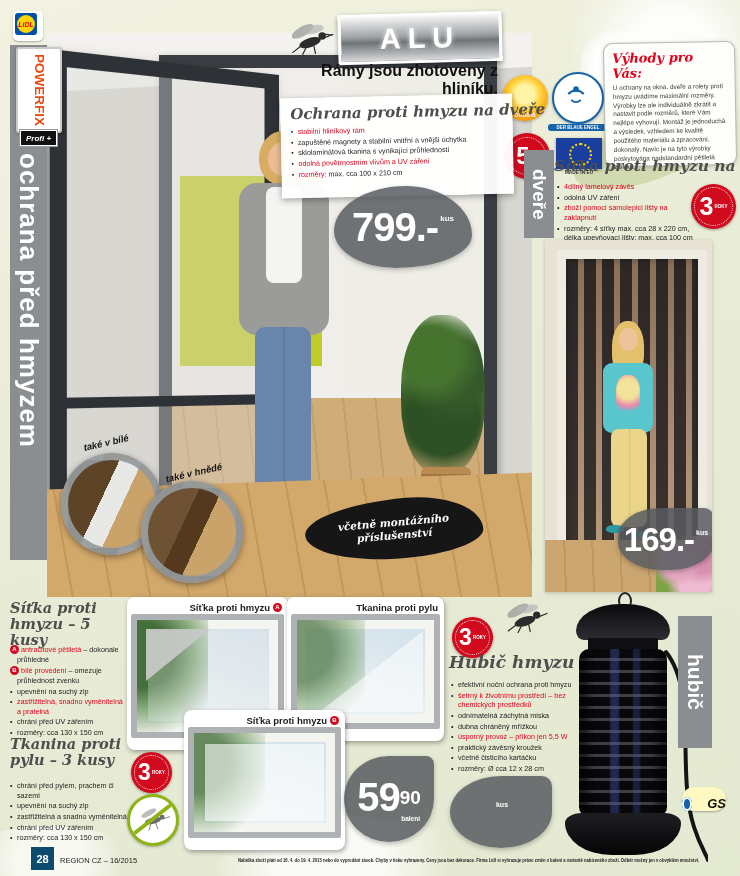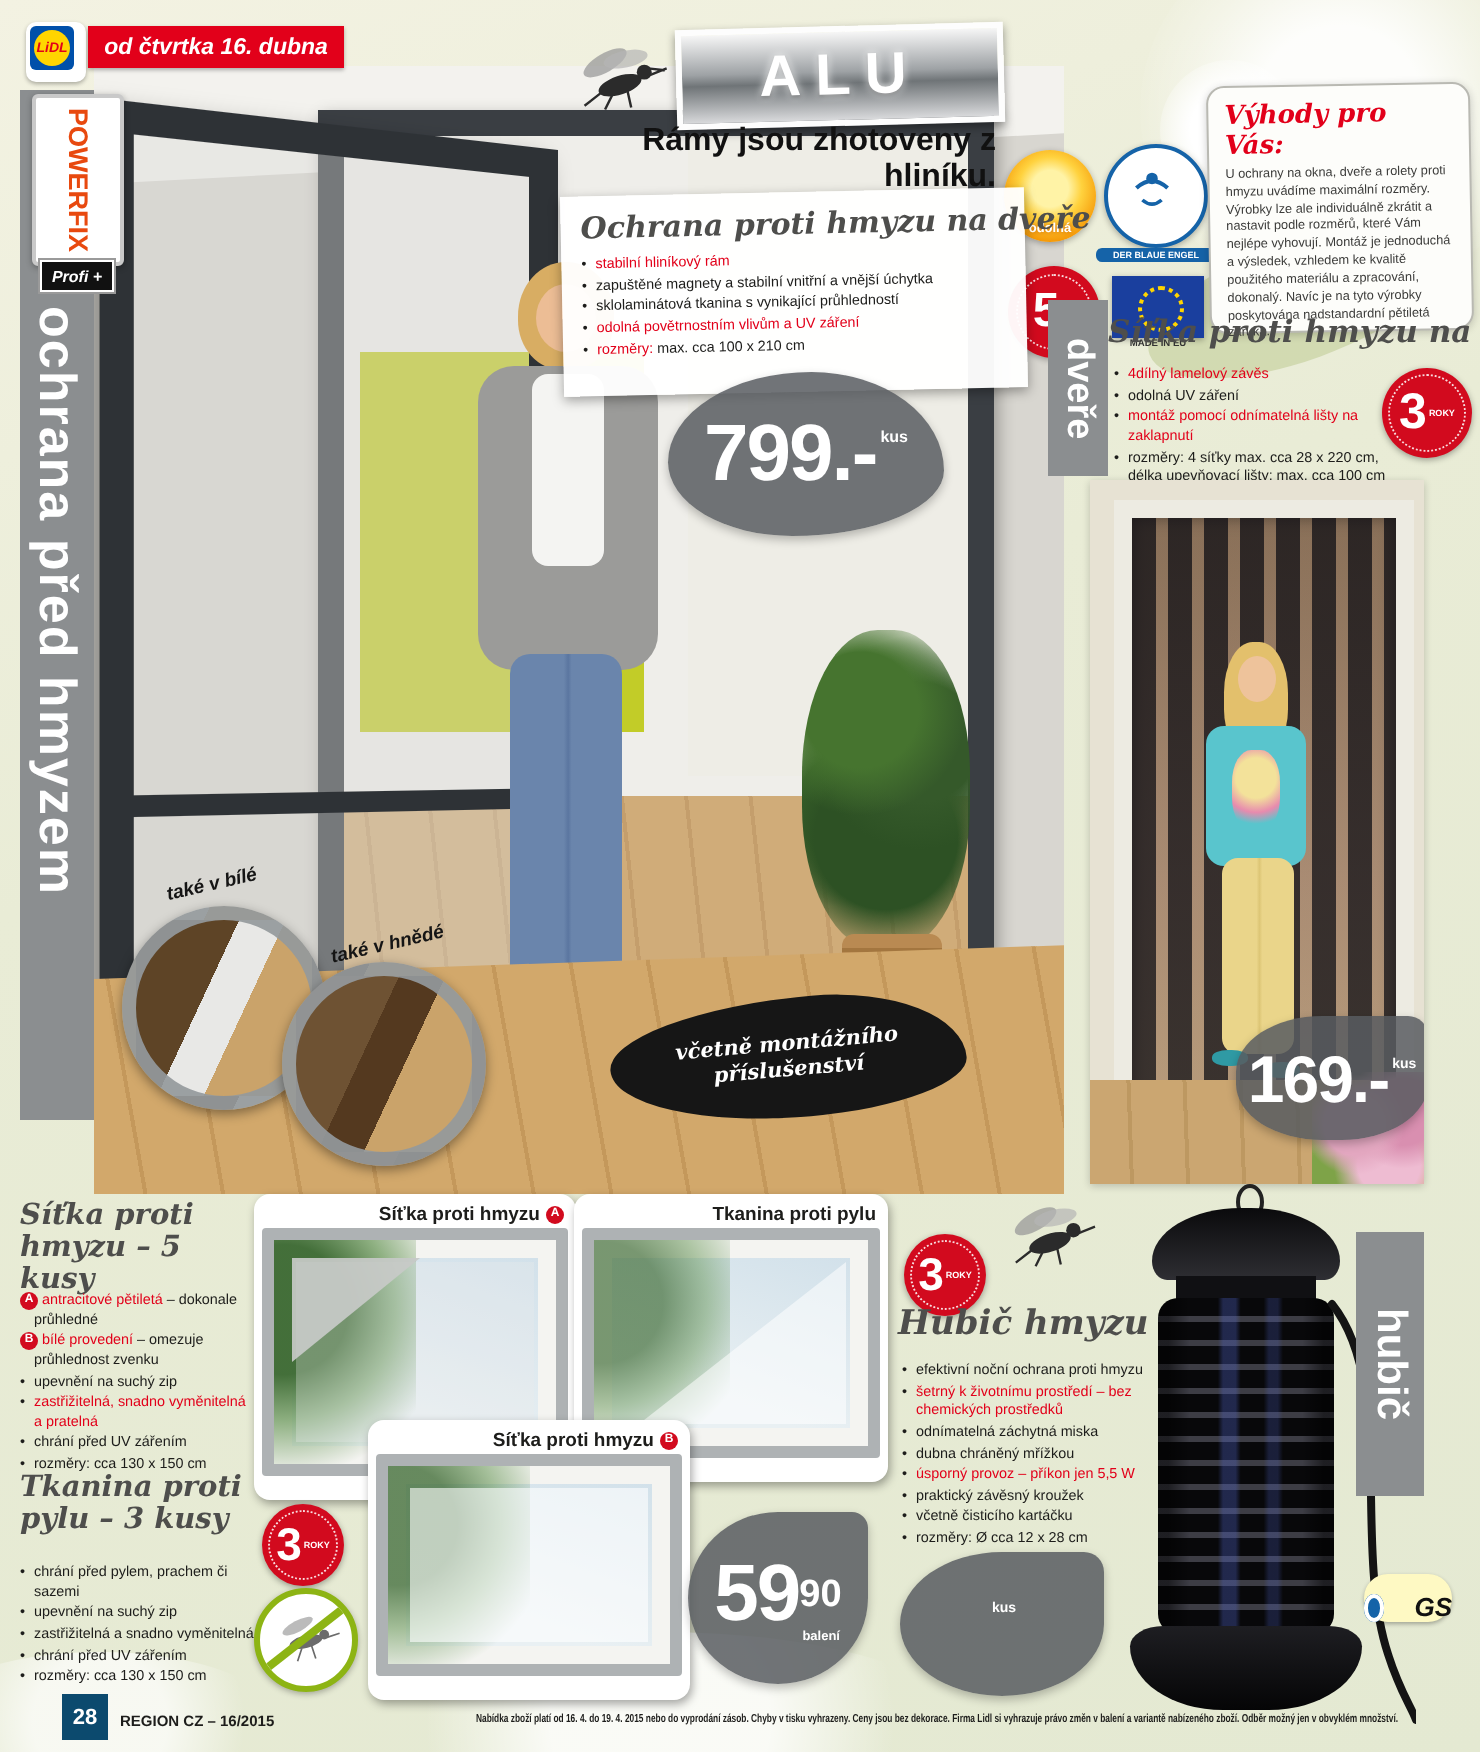--- a/index.html
+++ b/index.html
@@ -100,22 +100,20 @@
   </div>
 
   <div class="abs" id="lidl-logo" style="left:13px;top:11px;width:26px;height:26px;background:#fff;border-radius:5px;padding:2px;box-shadow:0 1px 2px rgba(0,0,0,.3)">
     <div style="width:22px;height:22px;background:#0050aa;border-radius:3px;display:flex;align-items:center;justify-content:center">
       <div style="width:18px;height:18px;background:#ffd500;border-radius:50%;display:flex;align-items:center;justify-content:center">
         <span style="color:#e2001a;font-weight:bold;font-style:italic;font-size:7px">LiDL</span>
       </div>
     </div>
   </div>
 
-  <div class="abs" style="left:44px;top:13px;width:128px;height:21px;background:#e2001a;color:#fff;font-weight:bold;font-style:italic;
-              font-size:11.5px;display:flex;align-items:center;justify-content:center;box-shadow:0 1px 2px rgba(0,0,0,.3)">od čtvrtka 16. dubna</div>
 
   <div class="abs" style="left:10px;top:45px;width:37px;height:515px;background:#8b8e90">
     <span class="vtext" style="position:absolute;left:3px;top:108px;color:#fff;font-weight:bold;font-size:26px;letter-spacing:1px">ochrana před hmyzem</span>
   </div>
 
   <div class="abs" style="left:16px;top:47px;width:42px;height:82px;background:#fff;border:2px solid #c9c9c9;border-radius:3px;
               display:flex;align-items:center;justify-content:center;box-shadow:0 1px 3px rgba(0,0,0,.3)">
     <span class="vtext" style="color:#e8490f;font-weight:bold;font-size:13.5px">POWERFIX</span>
   </div>
   <div class="abs" style="left:20px;top:130px;width:35px;height:14px;background:#111;color:#fff;font-style:italic;font-weight:bold;
@@ -183,21 +181,21 @@
   </div>
 
   <div class="abs" style="left:524px;top:150px;width:30px;height:88px;background:#8b8e90;display:flex;align-items:center;justify-content:center">
     <span class="vtext" style="color:#fff;font-weight:bold;font-size:19px">dveře</span>
   </div>
 
   <div class="script abs" style="left:554px;top:156px;font-size:15.5px;white-space:nowrap">Síťka proti hmyzu na dveře</div>
   <ul class="blt abs" style="left:557px;top:182px;width:136px">
     <li><span class="lead">4dílný lamelový závěs</span><span></span></li>
     <li><span class="lead"></span><span>odolná UV záření</span></li>
-    <li><span class="lead">montáž pomocí odnímatelná lišty na zaklapnutí</span><span></span></li>
+    <li><span class="lead">zboží pomocí samolepicí lišty na zaklapnutí</span><span></span></li>
     <li><span class="lead"></span><span>rozměry: 4 síťky max. cca 28 x 220 cm, délka upevňovací lišty: max. cca 100 cm</span></li>
   </ul>
   <div class="b3" style="left:691px;top:184px;width:45px;height:45px">
     <span class="n">3</span>
       <span class="s">ROKY</span>
   </div>
 
   <div class="abs" style="left:545px;top:240px;width:167px;height:352px;background:#e7e2d3;overflow:hidden;box-shadow:0 1px 4px rgba(0,0,0,.2)">
     <div class="abs" style="left:12px;top:10px;width:132px;height:300px;border:9px solid #edebe2;background:linear-gradient(180deg,#8d6f52 0%,#b59274 60%,#c9a87f 100%);box-shadow:inset 0 0 8px rgba(0,0,0,.5)">
       <div class="abs" style="inset:0;background:repeating-linear-gradient(90deg,rgba(18,18,24,.78) 0 12px,rgba(125,115,110,.22) 12px 18px)"></div>
@@ -344,17 +342,17 @@
 
   <div class="abs" style="left:682px;top:787px;width:44px;height:24px;background:#fef9c3;border-radius:12px;display:flex;align-items:flex-end;
               justify-content:center;gap:15px;box-shadow:0 1px 2px rgba(0,0,0,.3)">
     <span style="width:14px;height:14px;border-radius:50%;background:#1563a8;display:inline-block;
           box-shadow:inset 0 0 0 2px #fff,inset 0 0 0 4px #1563a8"></span>
     <span style="font-weight:bold;font-size:13px;color:#111;font-style:italic">GS</span>
   </div>
 
   <div class="abs" style="left:31px;top:847px;width:23px;height:23px;background:#0c4a6e;color:#fff;font-weight:bold;font-size:11px;
               display:flex;align-items:center;justify-content:center">28</div>
-  <div class="abs" style="left:60px;top:856px;font-size:7.5px;font-weight:bold;color:#1d1d1b">REGION CZ – 16/2015</div>
+  <div class="abs" style="left:60px;top:856px;font-size:7.5px;font-weight:normal;color:#1d1d1b">REGION CZ – 16/2015</div>
   <div class="abs" style="left:238px;top:857px;font-size:5.8px;font-weight:bold;color:#1d1d1b;white-space:nowrap;
               transform:scaleX(.72);transform-origin:left center">Nabídka zboží platí od 16. 4. do 19. 4. 2015 nebo do vyprodání zásob. Chyby v tisku vyhrazeny. Ceny jsou bez dekorace. Firma Lidl si vyhrazuje právo změn v balení a variantě nabízeného zboží. Odběr možný jen v obvyklém množství.</div>
 
 </div>
 
 </body></html>

